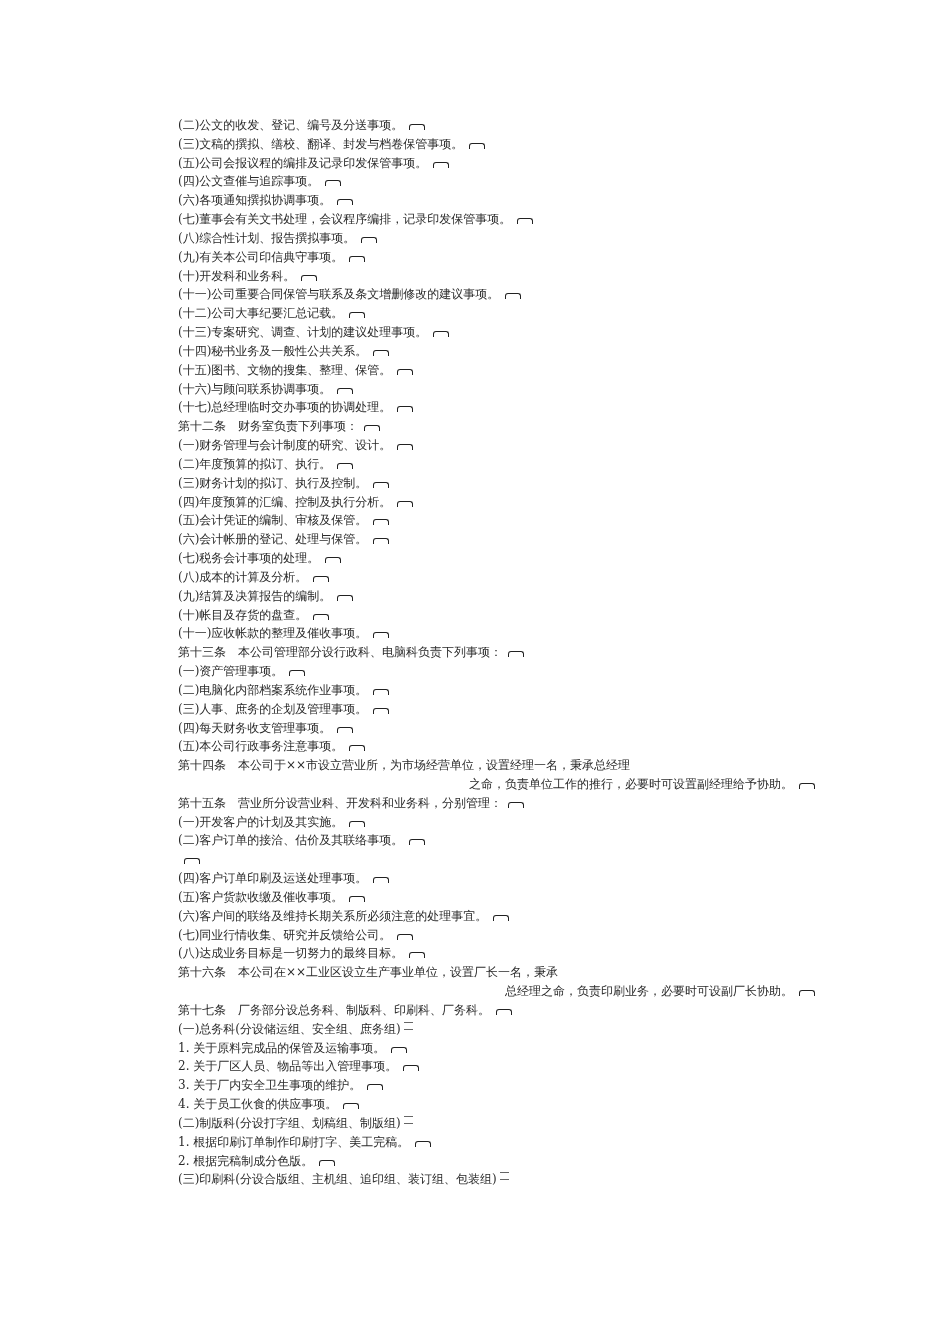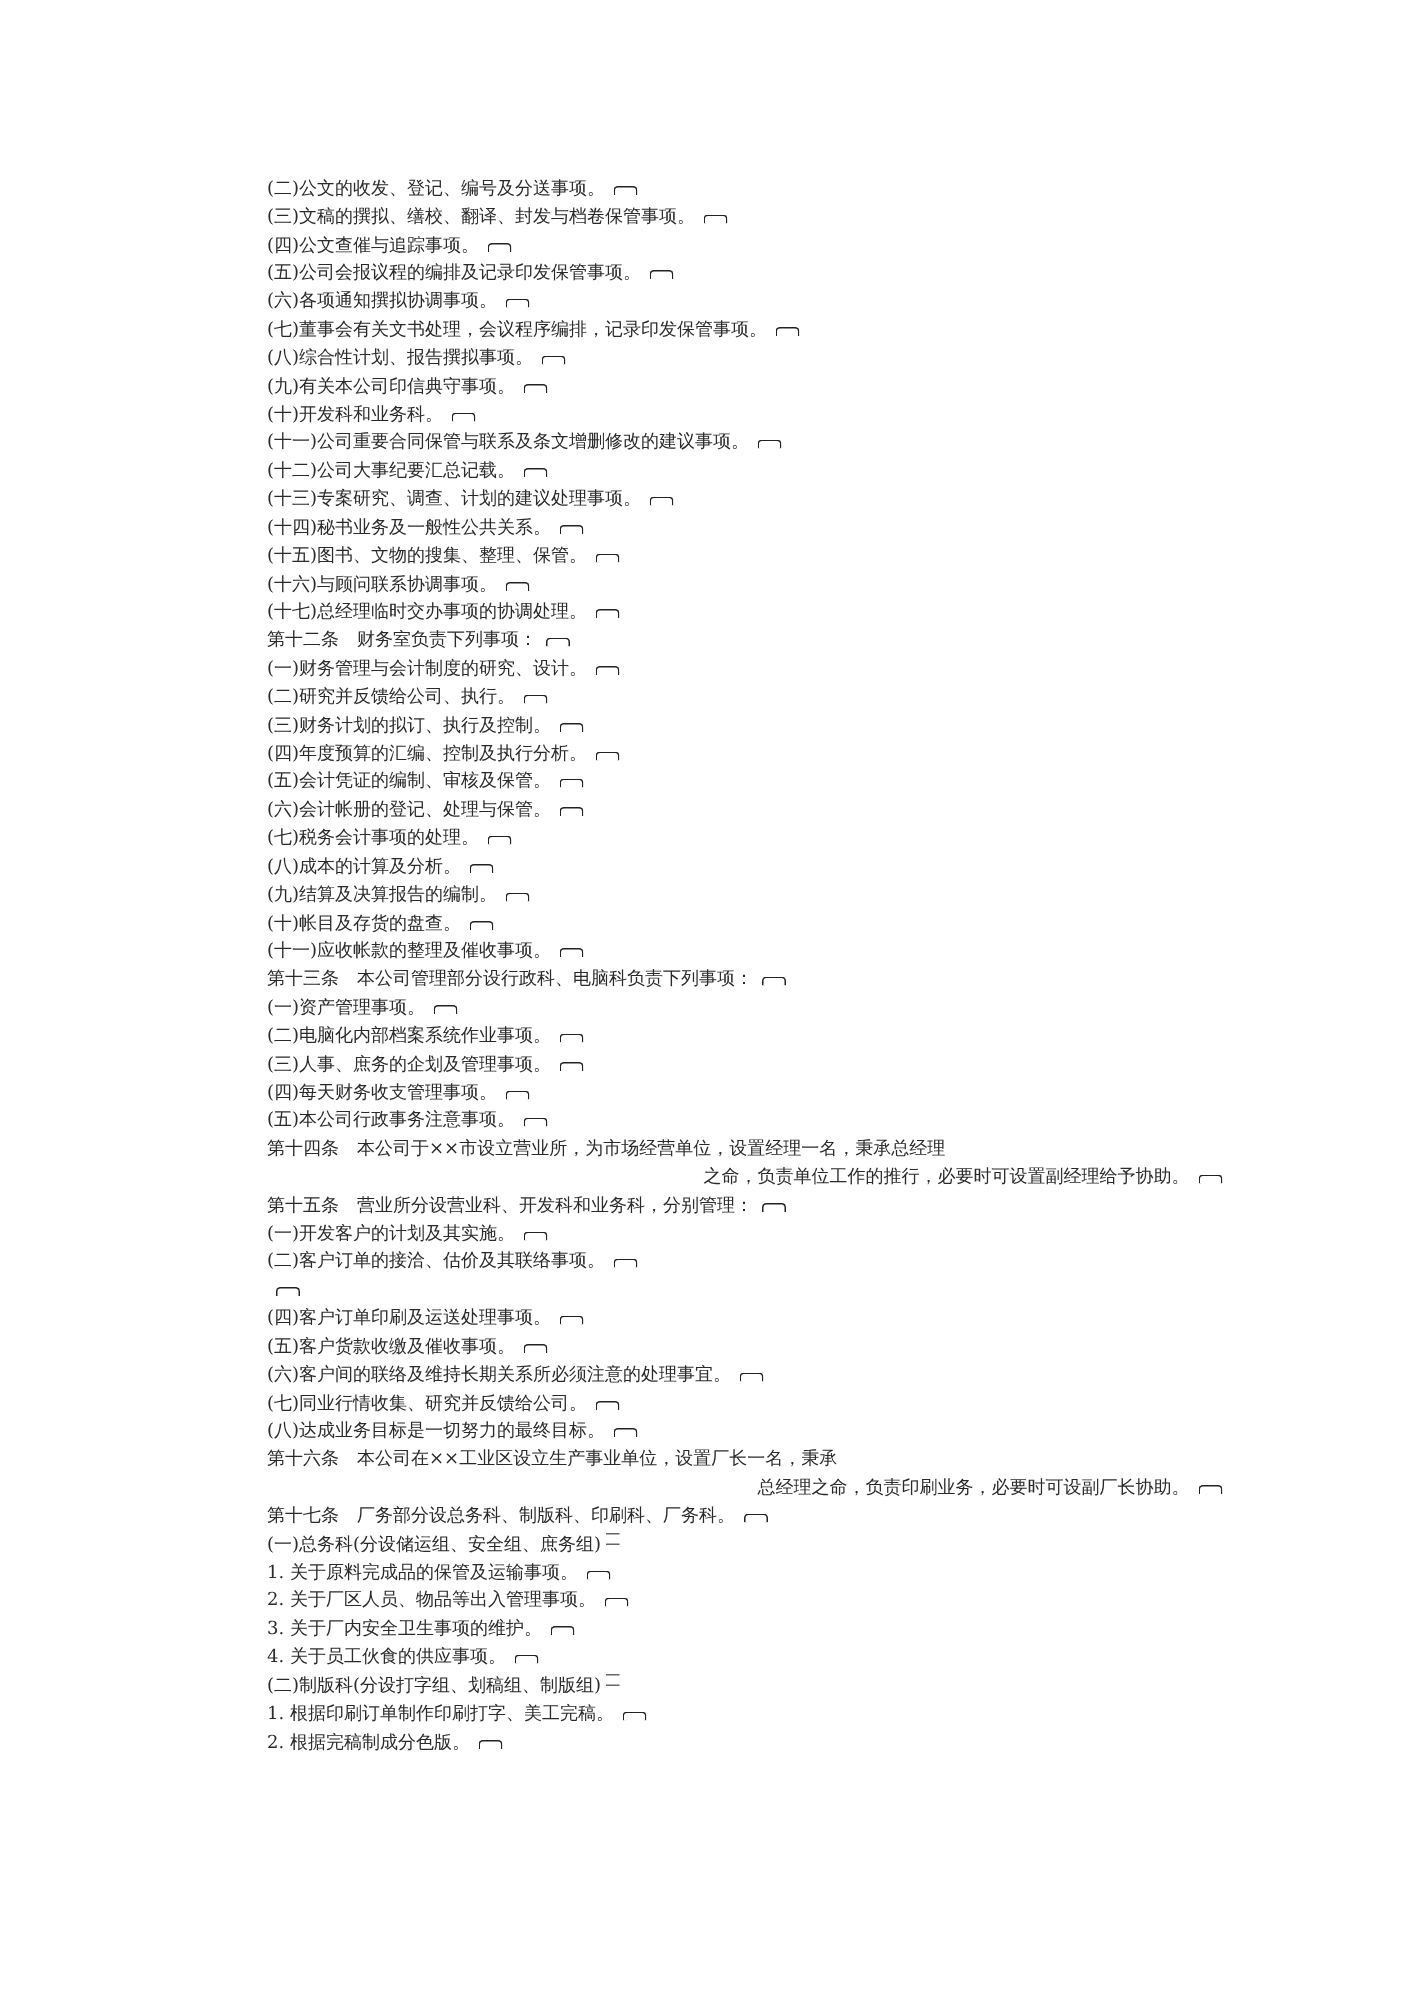--- a/index.html
+++ b/index.html
@@ -21,37 +21,37 @@
     display: inline-block; width: 9px; height: 6px; margin-left: 3px;
     border-top: 1px solid #666; border-bottom: 1px solid #666; vertical-align: 3px;
   }
 </style>
 </head>
 <body>
 
 <div class="page" id="page">
     <div class="line indent"><span>(二)公文的收发、登记、编号及分送事项。</span><span class="pmark"></span></div>
     <div class="line indent"><span>(三)文稿的撰拟、缮校、翻译、封发与档卷保管事项。</span><span class="pmark"></span></div>
+    <div class="line indent"><span>(五)公司会报议程的编排及记录印发保管事项。</span><span class="pmark"></span></div>
     <div class="line indent"><span>(四)公文查催与追踪事项。</span><span class="pmark"></span></div>
-    <div class="line indent"><span>(五)公司会报议程的编排及记录印发保管事项。</span><span class="pmark"></span></div>
     <div class="line indent"><span>(六)各项通知撰拟协调事项。</span><span class="pmark"></span></div>
     <div class="line indent"><span>(七)董事会有关文书处理，会议程序编排，记录印发保管事项。</span><span class="pmark"></span></div>
     <div class="line indent"><span>(八)综合性计划、报告撰拟事项。</span><span class="pmark"></span></div>
     <div class="line indent"><span>(九)有关本公司印信典守事项。</span><span class="pmark"></span></div>
     <div class="line indent"><span>(十)开发科和业务科。</span><span class="pmark"></span></div>
     <div class="line indent"><span>(十一)公司重要合同保管与联系及条文增删修改的建议事项。</span><span class="pmark"></span></div>
     <div class="line indent"><span>(十二)公司大事纪要汇总记载。</span><span class="pmark"></span></div>
     <div class="line indent"><span>(十三)专案研究、调查、计划的建议处理事项。</span><span class="pmark"></span></div>
     <div class="line indent"><span>(十四)秘书业务及一般性公共关系。</span><span class="pmark"></span></div>
     <div class="line indent"><span>(十五)图书、文物的搜集、整理、保管。</span><span class="pmark"></span></div>
     <div class="line indent"><span>(十六)与顾问联系协调事项。</span><span class="pmark"></span></div>
     <div class="line indent"><span>(十七)总经理临时交办事项的协调处理。</span><span class="pmark"></span></div>
     <div class="line indent"><span>第十二条　财务室负责下列事项：</span><span class="pmark"></span></div>
     <div class="line indent"><span>(一)财务管理与会计制度的研究、设计。</span><span class="pmark"></span></div>
-    <div class="line indent"><span>(二)研究并反馈给公司、执行。</span><span class="pmark"></span></div>
+    <div class="line indent"><span>(二)年度预算的拟订、执行。</span><span class="pmark"></span></div>
     <div class="line indent"><span>(三)财务计划的拟订、执行及控制。</span><span class="pmark"></span></div>
     <div class="line indent"><span>(四)年度预算的汇编、控制及执行分析。</span><span class="pmark"></span></div>
     <div class="line indent"><span>(五)会计凭证的编制、审核及保管。</span><span class="pmark"></span></div>
     <div class="line indent"><span>(六)会计帐册的登记、处理与保管。</span><span class="pmark"></span></div>
     <div class="line indent"><span>(七)税务会计事项的处理。</span><span class="pmark"></span></div>
     <div class="line indent"><span>(八)成本的计算及分析。</span><span class="pmark"></span></div>
     <div class="line indent"><span>(九)结算及决算报告的编制。</span><span class="pmark"></span></div>
     <div class="line indent"><span>(十)帐目及存货的盘查。</span><span class="pmark"></span></div>
     <div class="line indent"><span>(十一)应收帐款的整理及催收事项。</span><span class="pmark"></span></div>
     <div class="line indent"><span>第十三条　本公司管理部分设行政科、电脑科负责下列事项：</span><span class="pmark"></span></div>
@@ -75,13 +75,14 @@
     <div class="line cont"><span>总经理之命，负责印刷业务，必要时可设副厂长协助。</span><span class="pmark"></span></div>
     <div class="line indent"><span>第十七条　厂务部分设总务科、制版科、印刷科、厂务科。</span><span class="pmark"></span></div>
     <div class="line indent"><span>(一)总务科(分设储运组、安全组、庶务组)</span><span class="lmark"></span></div>
     <div class="line indent"><span>1. 关于原料完成品的保管及运输事项。</span><span class="pmark"></span></div>
     <div class="line indent"><span>2. 关于厂区人员、物品等出入管理事项。</span><span class="pmark"></span></div>
     <div class="line indent"><span>3. 关于厂内安全卫生事项的维护。</span><span class="pmark"></span></div>
     <div class="line indent"><span>4. 关于员工伙食的供应事项。</span><span class="pmark"></span></div>
     <div class="line indent"><span>(二)制版科(分设打字组、划稿组、制版组)</span><span class="lmark"></span></div>
     <div class="line indent"><span>1. 根据印刷订单制作印刷打字、美工完稿。</span><span class="pmark"></span></div>
     <div class="line indent"><span>2. 根据完稿制成分色版。</span><span class="pmark"></span></div>
+    <div class="line indent"><span>(三)印刷科(分设合版组、主机组、追印组、装订组、包装组)</span><span class="lmark"></span></div>
   </div>
 
 </body></html>

